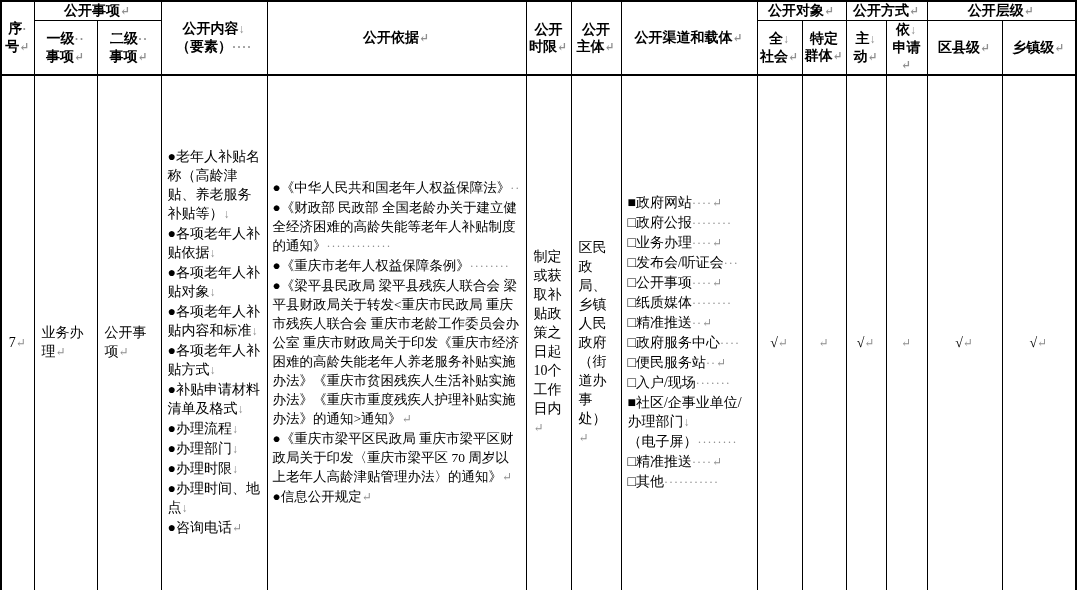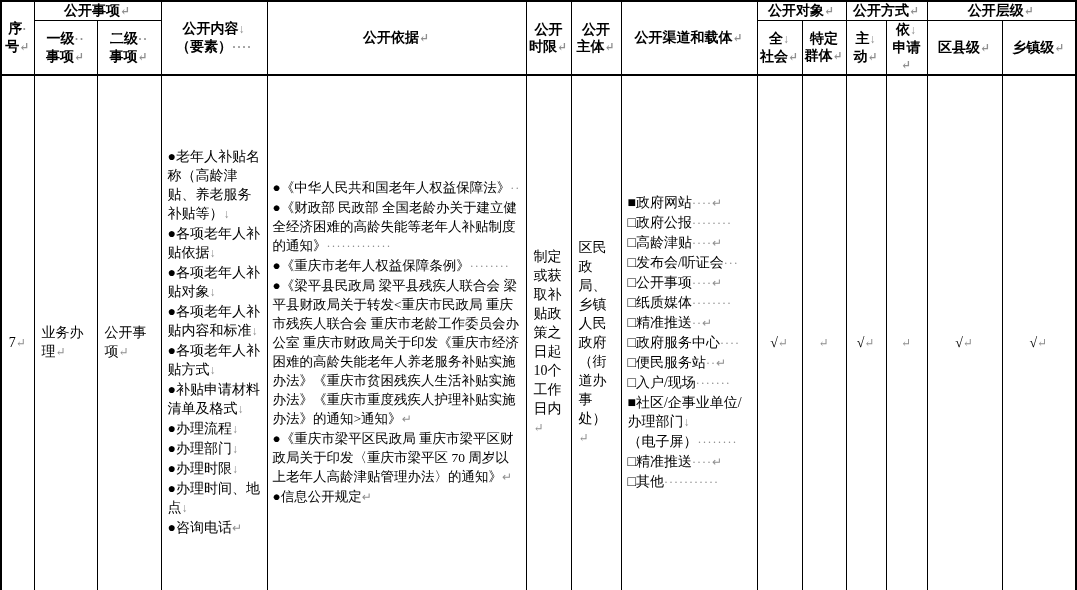--- a/index.html
+++ b/index.html
@@ -21,21 +21,21 @@
   }
   tr.hr1 { height:18px; }
   tr.hr2 { height:35px; }
   tbody tr.br1 { height:535px; }
   .tbl td { font-size:14px; line-height:19px; vertical-align:middle; }
   td.l { text-align:left; padding:0 6px; }
   td.c { text-align:center; padding:0 2px; }
   td.basis { padding:0 5px; font-size:13.5px; }
   td.narrow { padding:0 7px; }
   .mk { color:#8f8f8f; letter-spacing:1px; font-size:12px; }
-  .ln { min-height:19px;font-family:Liberation Serif, serif; }
+  .ln { min-height:19px; }
 </style>
 </head>
 <body>
 
 <table class="tbl">
   <colgroup>
     <col style="width:33px">
       <col style="width:63px">
       <col style="width:64px">
     <col style="width:106px">
@@ -98,21 +98,21 @@
           <div class="ln"><span class="tx">●《重庆市老年人权益保障条例》</span><span class="mk">········</span></div>
           <div class="ln"><span class="tx">●《梁平县民政局 梁平县残疾人联合会 梁平县财政局关于转发&lt;重庆市民政局 重庆市残疾人联合会 重庆市老龄工作委员会办公室 重庆市财政局关于印发《重庆市经济困难的高龄失能老年人养老服务补贴实施办法》《重庆市贫困残疾人生活补贴实施办法》《重庆市重度残疾人护理补贴实施办法》的通知&gt;通知》</span><span class="mk">↵</span></div>
           <div class="ln"><span class="tx">●《重庆市梁平区民政局 重庆市梁平区财政局关于印发〈重庆市梁平区 70 周岁以上老年人高龄津贴管理办法〉的通知》</span><span class="mk">↵</span></div>
           <div class="ln"><span class="tx">●信息公开规定</span><span class="mk">↵</span></div>
         </td>
       <td class="l narrow"><span class="tx">制定或获取补贴政策之日起10个工作日内</span><span class="mk">↵</span></td>
       <td class="l narrow"><span class="tx">区民政局、乡镇人民政府（街道办事处）</span><span class="mk">↵</span></td>
       <td class="l">
           <div class="ln"><span class="tx">■政府网站</span><span class="mk">····↵</span></div>
           <div class="ln"><span class="tx">□政府公报</span><span class="mk">········</span></div>
-          <div class="ln"><span class="tx">□高龄津贴</span><span class="mk">····↵</span></div>
+          <div class="ln"><span class="tx">□业务办理</span><span class="mk">····↵</span></div>
           <div class="ln"><span class="tx">□发布会/听证会</span><span class="mk">···</span></div>
           <div class="ln"><span class="tx">□公开事项</span><span class="mk">····↵</span></div>
           <div class="ln"><span class="tx">□纸质媒体</span><span class="mk">········</span></div>
           <div class="ln"><span class="tx">□精准推送</span><span class="mk">··↵</span></div>
           <div class="ln"><span class="tx">□政府服务中心</span><span class="mk">····</span></div>
           <div class="ln"><span class="tx">□便民服务站</span><span class="mk">··↵</span></div>
           <div class="ln"><span class="tx">□入户/现场</span><span class="mk">·······</span></div>
           <div class="ln"><span class="tx">■社区/企事业单位/办理部门</span><span class="mk">↓</span></div>
           <div class="ln"><span class="tx">（电子屏）</span><span class="mk">········</span></div>
           <div class="ln"><span class="tx">□精准推送</span><span class="mk">····↵</span></div>

